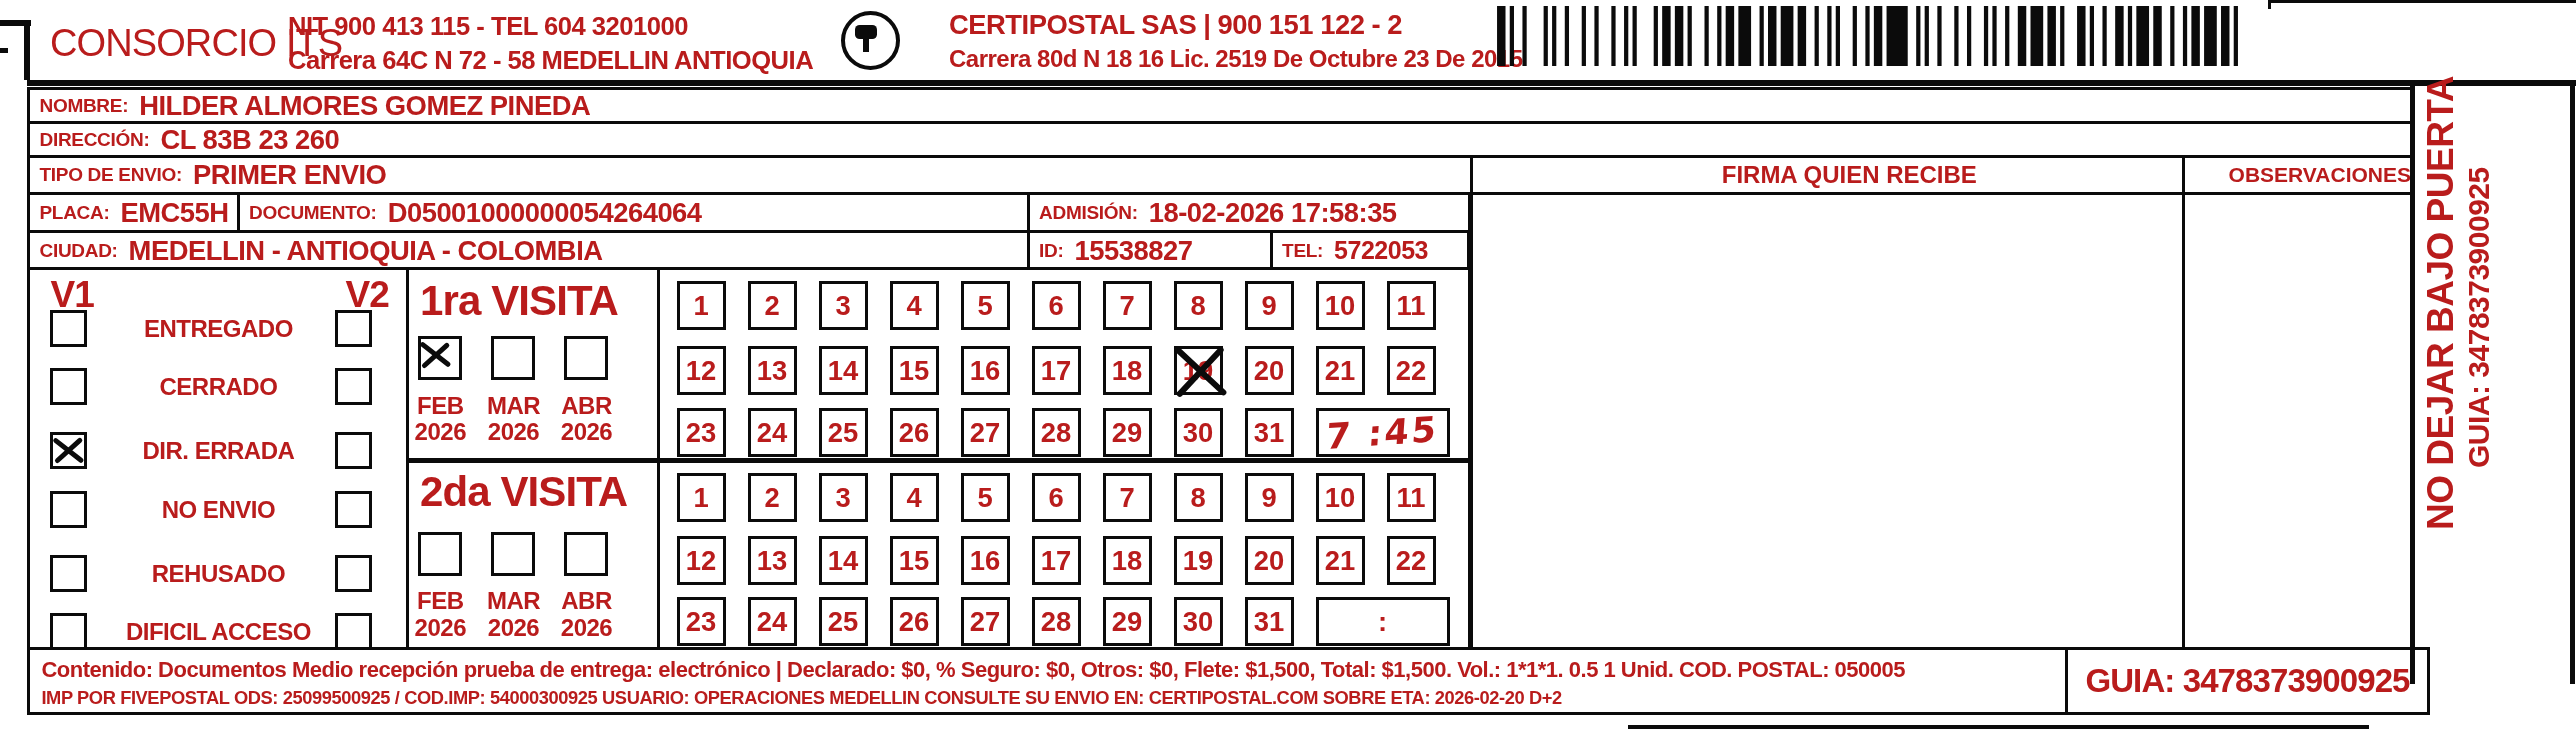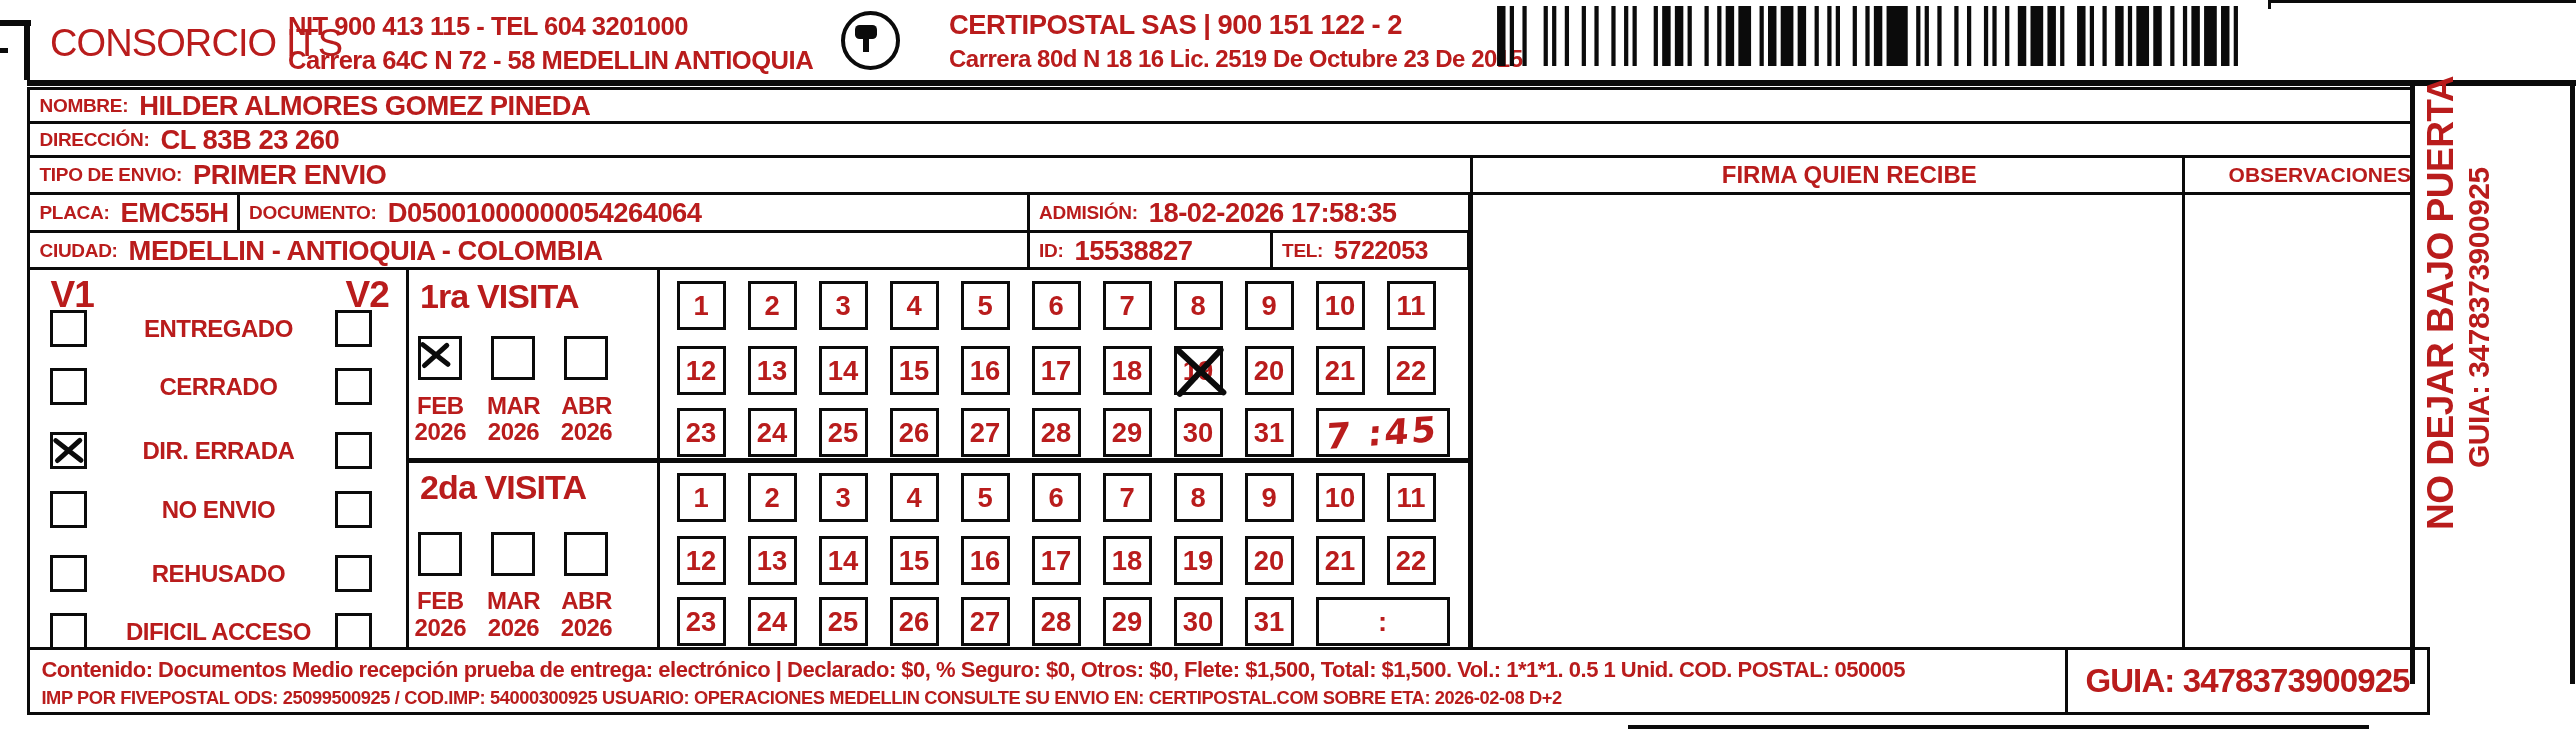--- a/index.html
+++ b/index.html
@@ -23,21 +23,21 @@
   
   .cb{position:relative;width:37px;height:37px;border:3.7px solid #0b0b0b;box-sizing:border-box;display:inline-block;background:#fff;}
   .cb.checked::before{content:"";position:absolute;left:-3.7px;top:12.8px;width:37px;height:4.6px;background:#0b0b0b;transform:rotate(38deg);border-radius:2.7px;}
   .cb.checked::after{content:"";position:absolute;left:-2.7px;top:13.7px;width:35px;height:4.6px;background:#0b0b0b;transform:rotate(-42deg);border-radius:2.7px;}
   
   .st-row{position:absolute;left:0;width:100%;height:42px;}
   .st-row .cb{position:absolute;top:1.8px;}
   .st-lab{position:absolute;left:55px;right:55px;top:7.3px;text-align:center;font-weight:bold;font-size:24px;letter-spacing:-0.5px;}
   .vhead{position:absolute;font-weight:bold;font-size:37px;letter-spacing:-0.9px;}
   
-  .vtitle{position:absolute;font-weight:bold;font-size:34px;letter-spacing:-0.9px;white-space:nowrap;}
+  .vtitle{position:absolute;font-weight:bold;font-size:42px;letter-spacing:-0.9px;white-space:nowrap;}
   .mbox{position:absolute;width:44px;height:44px;}
   .mbox .cb{width:44px;height:44px;}
   .mlab{position:absolute;width:59px;text-align:center;font-weight:bold;font-size:24px;letter-spacing:-0.5px;}
   .day-row{position:absolute;left:16.5px;display:flex;gap:22px;}
   .day{position:relative;width:49px;height:49px;border:3.7px solid #0b0b0b;box-sizing:border-box;display:flex;
        align-items:center;justify-content:center;font-weight:bold;font-size:27.4px;background:#fff;}
   .day.wide{width:134px;}
   .xmark{position:absolute;left:-11px;top:-11px;width:68px;height:68px;pointer-events:none;}
   .xmark::before{content:"";position:absolute;left:0;top:30px;width:69px;height:5.5px;background:#0b0b0b;transform:rotate(43deg);border-radius:3.7px;}
   .xmark::after{content:"";position:absolute;left:1.8px;top:31px;width:66px;height:5.5px;background:#0b0b0b;transform:rotate(-47deg);border-radius:3.7px;}
@@ -331,21 +331,21 @@
         <span class="day wide">
           <em class="colon">:</em>
         </span>
       </div>
     </div>
 
   <div class="hline" style="left:406px;top:458px;width:1064px;height:4.6px;"></div>
 
   <div class="box" style="left:27.4px;top:647px;width:2041px;height:68px;padding:7.3px 11px;">
     <div class="foot1">Contenido: Documentos Medio recepción prueba de entrega: electrónico | Declarado: $0, % Seguro: $0, Otros: $0, Flete: $1,500, Total: $1,500. Vol.: 1*1*1. 0.5  1 Unid. COD. POSTAL: 050005</div>
-    <div class="foot2" style="margin-top:3.7px;">IMP POR FIVEPOSTAL ODS: 25099500925 / COD.IMP: 54000300925 USUARIO: OPERACIONES MEDELLIN CONSULTE SU ENVIO EN: CERTIPOSTAL.COM SOBRE ETA: 2026-02-08 D+2</div>
+    <div class="foot2" style="margin-top:3.7px;">IMP POR FIVEPOSTAL ODS: 25099500925 / COD.IMP: 54000300925 USUARIO: OPERACIONES MEDELLIN CONSULTE SU ENVIO EN: CERTIPOSTAL.COM SOBRE ETA: 2026-02-20 D+2</div>
   </div>
   <div class="box" style="left:2065px;top:647px;width:365px;height:68px;display:flex;align-items:center;justify-content:center;">
     <span class="guia-big">GUIA: 3478373900925</span>
   </div>
 
   <div class="vline" style="left:2410px;top:84px;width:4.6px;height:600px;"></div>
   <div class="vline" style="left:2570px;top:84px;width:4.6px;height:600px;"></div>
   <span class="vtext" style="left:2420px;top:530px;font-size:37px;letter-spacing:-0.5px;">NO DEJAR BAJO PUERTA</span>
   <span class="vtext" style="left:2462px;top:468px;font-size:30px;letter-spacing:-0.5px;">GUIA: 3478373900925</span>
 

